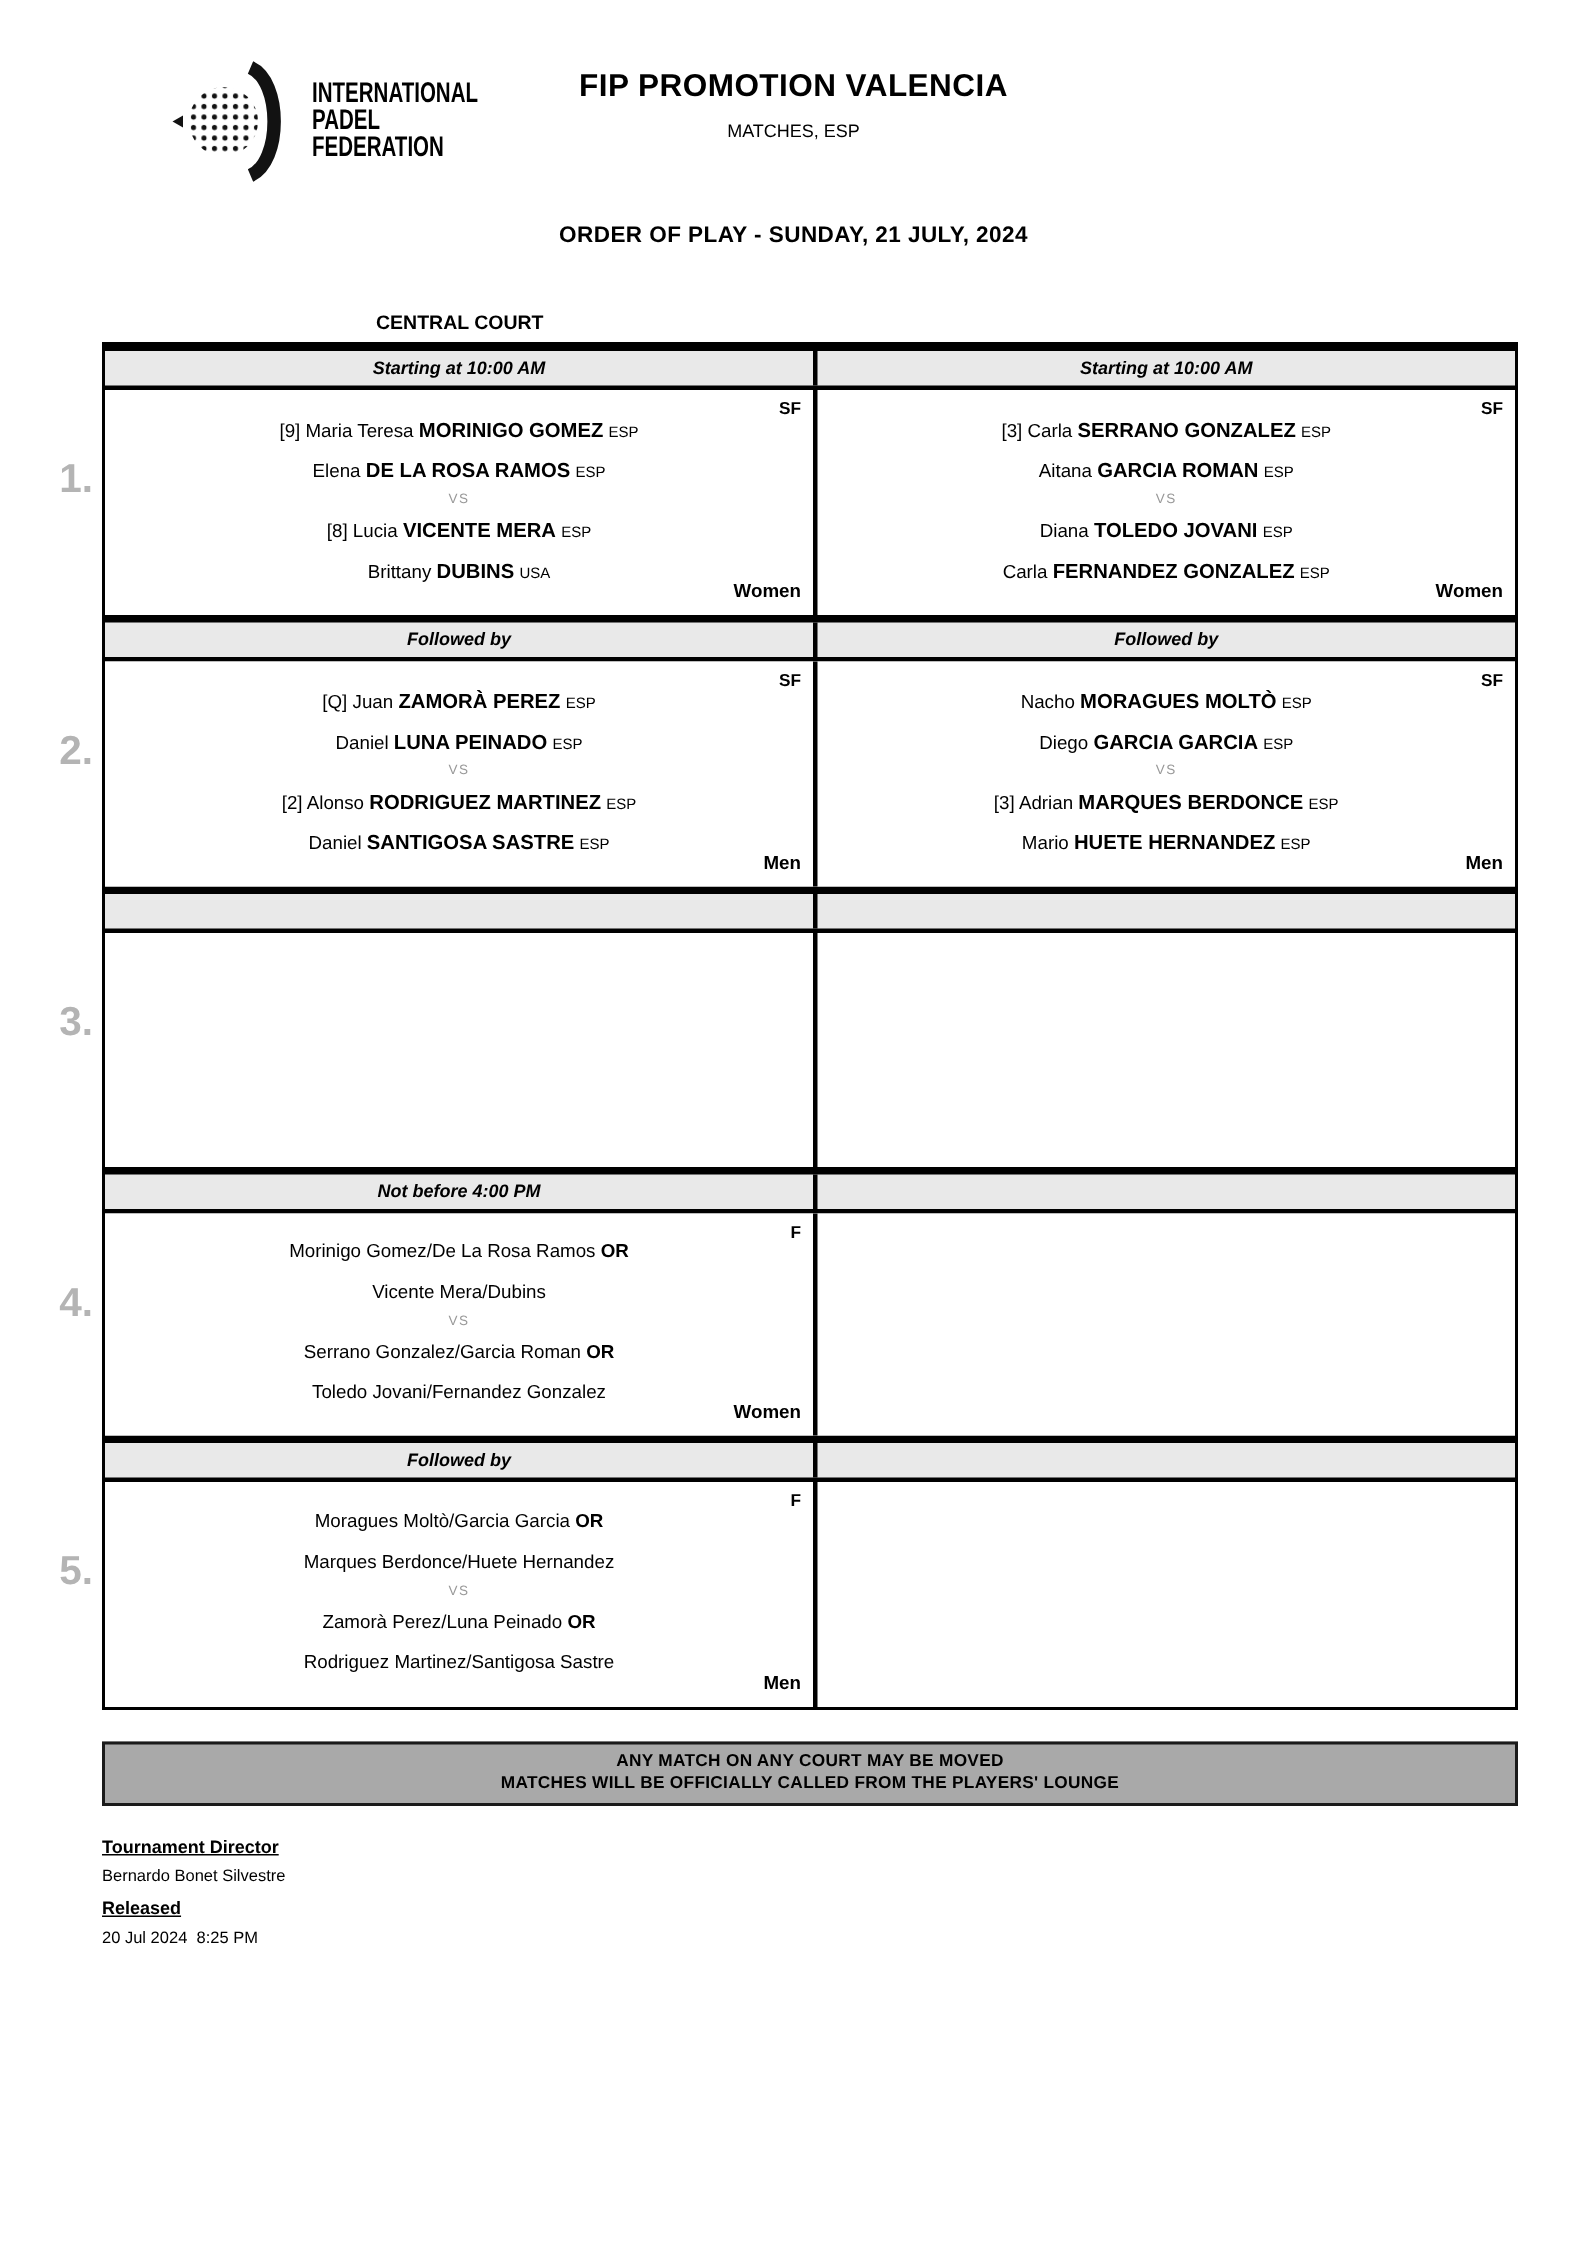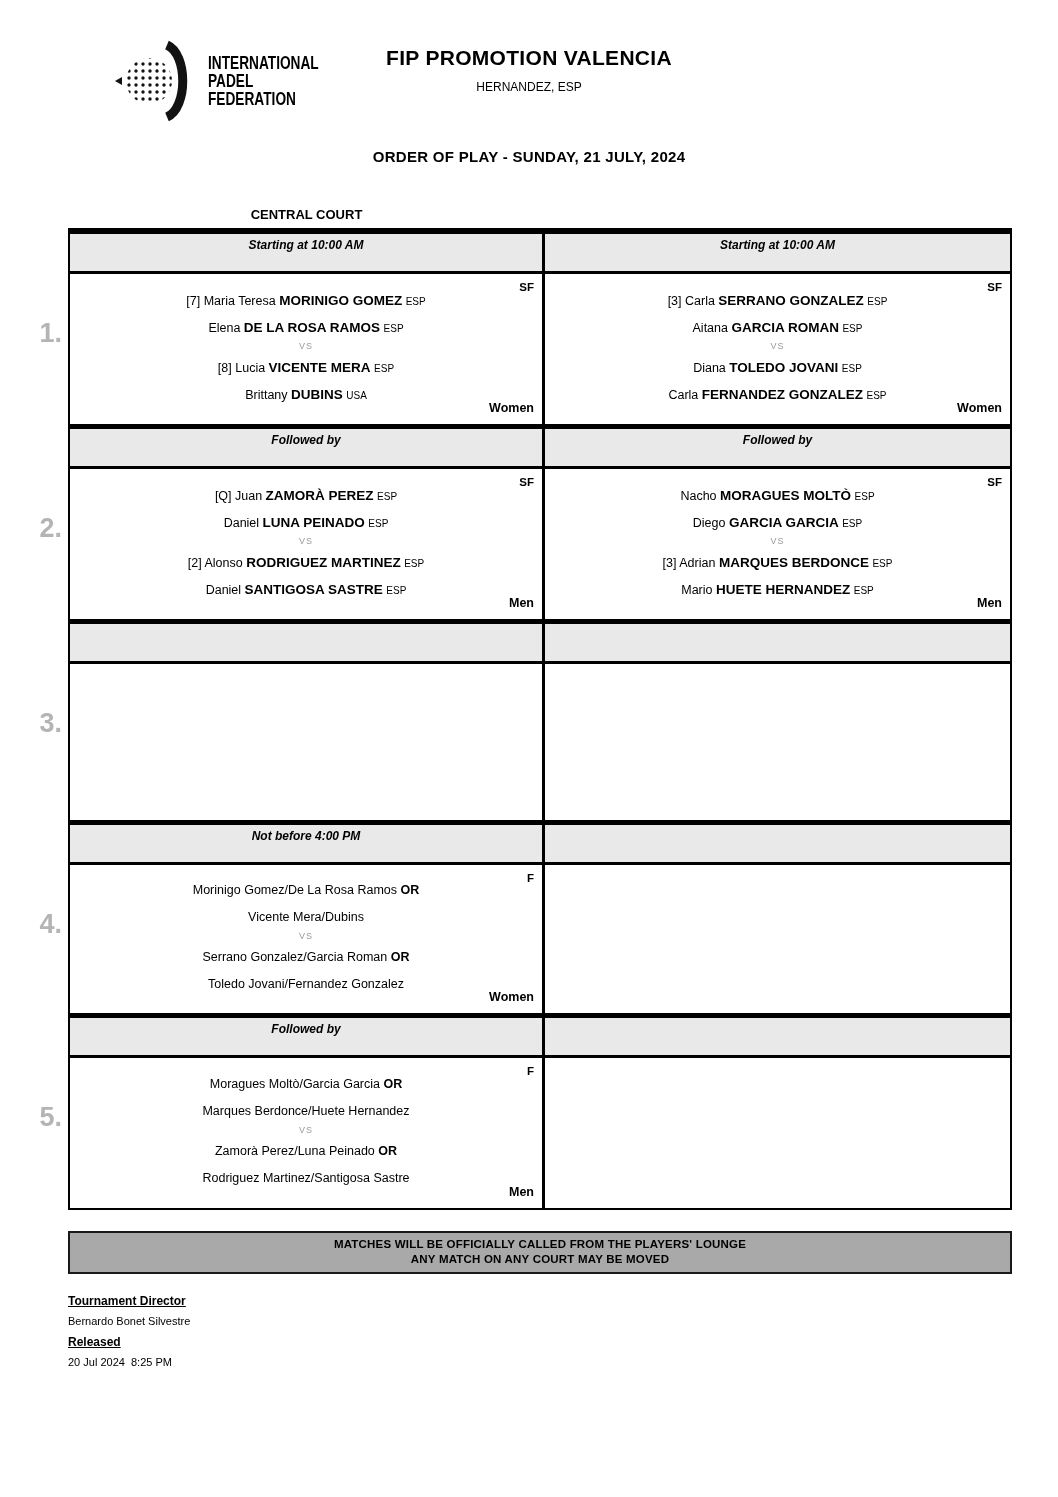--- a/index.html
+++ b/index.html
@@ -22,21 +22,21 @@
   .court-headers { display:flex; font-weight:bold; font-size:13px; margin-bottom:6px; }
   .ch-l { width:477px; text-align:center; }
   .ch-r { flex:1; text-align:center; }
 
   .op-table { width:944px; border:2px solid #000; border-top:none; }
   .band { display:flex; }
   .cell-l { width:475px; border-right:3px solid #000; position:relative; }
   .cell-r { flex:1; position:relative; }
   .hdr { background:#e9e9e9; border-top:5px solid #000; border-bottom:3px solid #000; }
   .hdr.first { border-top:6px solid #000; }
-  .hcell { height:37px; line-height:23px; text-align:center; font-weight:bold; font-style:italic; font-size:12px; }
+  .hcell { height:23px; line-height:23px; text-align:center; font-weight:bold; font-style:italic; font-size:12px; }
   .match { position:relative; background:#fff; }
   .row-num { position:absolute; left:-48px; top:44px; width:40px; text-align:right; font-weight:bold; font-size:27px; color:#b4b4b4; }
 
   .mcell { height:100%; }
   .round { position:absolute; top:7px; right:8px; font-weight:bold; font-size:11.5px; }
   .cat { position:absolute; bottom:9px; right:8px; font-weight:bold; font-size:12.5px;text-align:center; }
   .lines { position:absolute; inset:0; display:flex; flex-direction:column; justify-content:center; align-items:center; padding-bottom:4px; }
   .pl { height:27px; line-height:27px; font-size:12.5px; white-space:nowrap; }
   .lb { font-weight:bold; font-size:13.5px; }
   .nat { font-size:10px; }
@@ -69,21 +69,21 @@
         <path d="M55 5 C 76 14, 76 68, 55 77" stroke="#121212" stroke-width="9" fill="none"></path>
       </svg>
       <div class="logo-text">
         <div>INTERNATIONAL</div>
         <div>PADEL</div>
         <div>FEDERATION</div>
       </div>
     </div>
     <div class="title-block">
       <div class="event-title">FIP PROMOTION VALENCIA</div>
-      <div class="event-location">HERNANDEZ, ESP</div>
+      <div class="event-location">MATCHES, ESP</div>
     </div>
   </div>
 
   <div class="order-title">ORDER OF PLAY - SUNDAY, 21 JULY, 2024</div>
 
   <div class="content">
 
     <div class="court-headers">
       <div class="ch-l">CENTRAL COURT</div>
     </div>
@@ -93,21 +93,21 @@
       <div class="band hdr first">
         <div class="cell-l hcell">Starting at 10:00 AM</div>
         <div class="cell-r hcell">Starting at 10:00 AM</div>
       </div>
       <div class="band match" style="height:150px">
         <div class="row-num">1.</div>
         <div class="cell-l mcell">
           <span class="round">SF</span>
           <div class="lines">
             <div class="pl">
-              <span>[7] Maria Teresa</span>
+              <span>[9] Maria Teresa</span>
               <span class="lb">MORINIGO GOMEZ</span>
               <span class="nat">ESP</span>
             </div>
             <div class="pl">
               <span>Elena</span>
               <span class="lb">DE LA ROSA RAMOS</span>
               <span class="nat">ESP</span>
             </div>
             <div class="vs">VS</div>
             <div class="pl">
@@ -280,22 +280,22 @@
             </div>
           </div>
           <span class="cat">Men</span>
         </div>
         <div class="cell-r mcell"></div>
       </div>
 
     </div>
 
     <div class="notice">
+      <div>ANY MATCH ON ANY COURT MAY BE MOVED</div>
       <div>MATCHES WILL BE OFFICIALLY CALLED FROM THE PLAYERS' LOUNGE</div>
-      <div>ANY MATCH ON ANY COURT MAY BE MOVED</div>
     </div>
 
     <div class="doc-footer">
       <div class="f-left">
         <div class="f-label">Tournament Director</div>
         <div class="f-value">Bernardo Bonet Silvestre</div>
         <div class="f-label">Released</div>
         <div class="f-value ws-pre">20 Jul 2024  8:25 PM</div>
       </div>
     </div>

